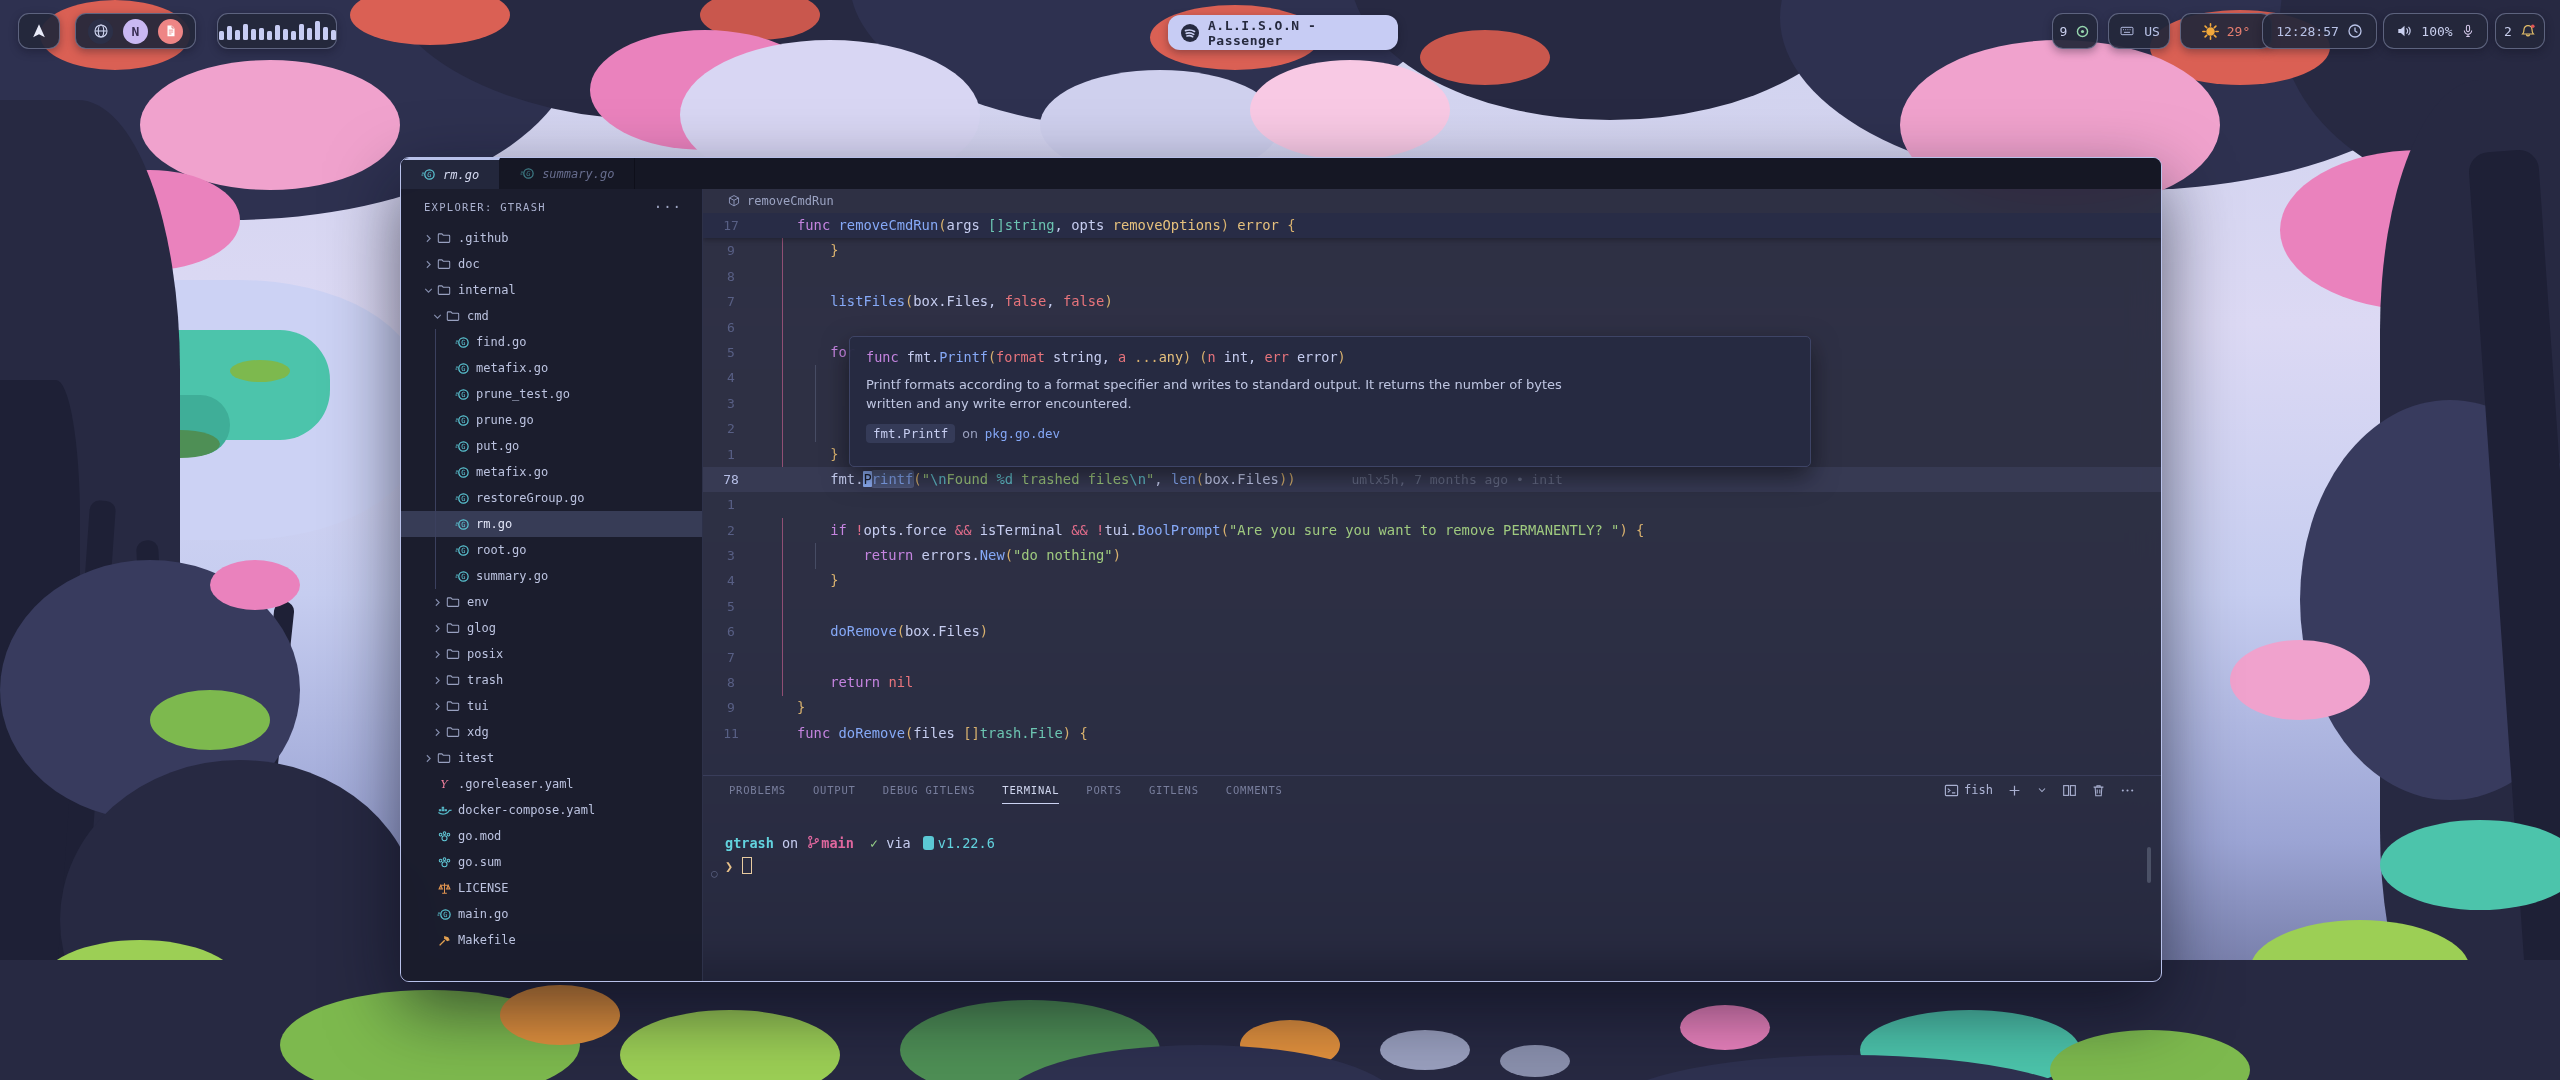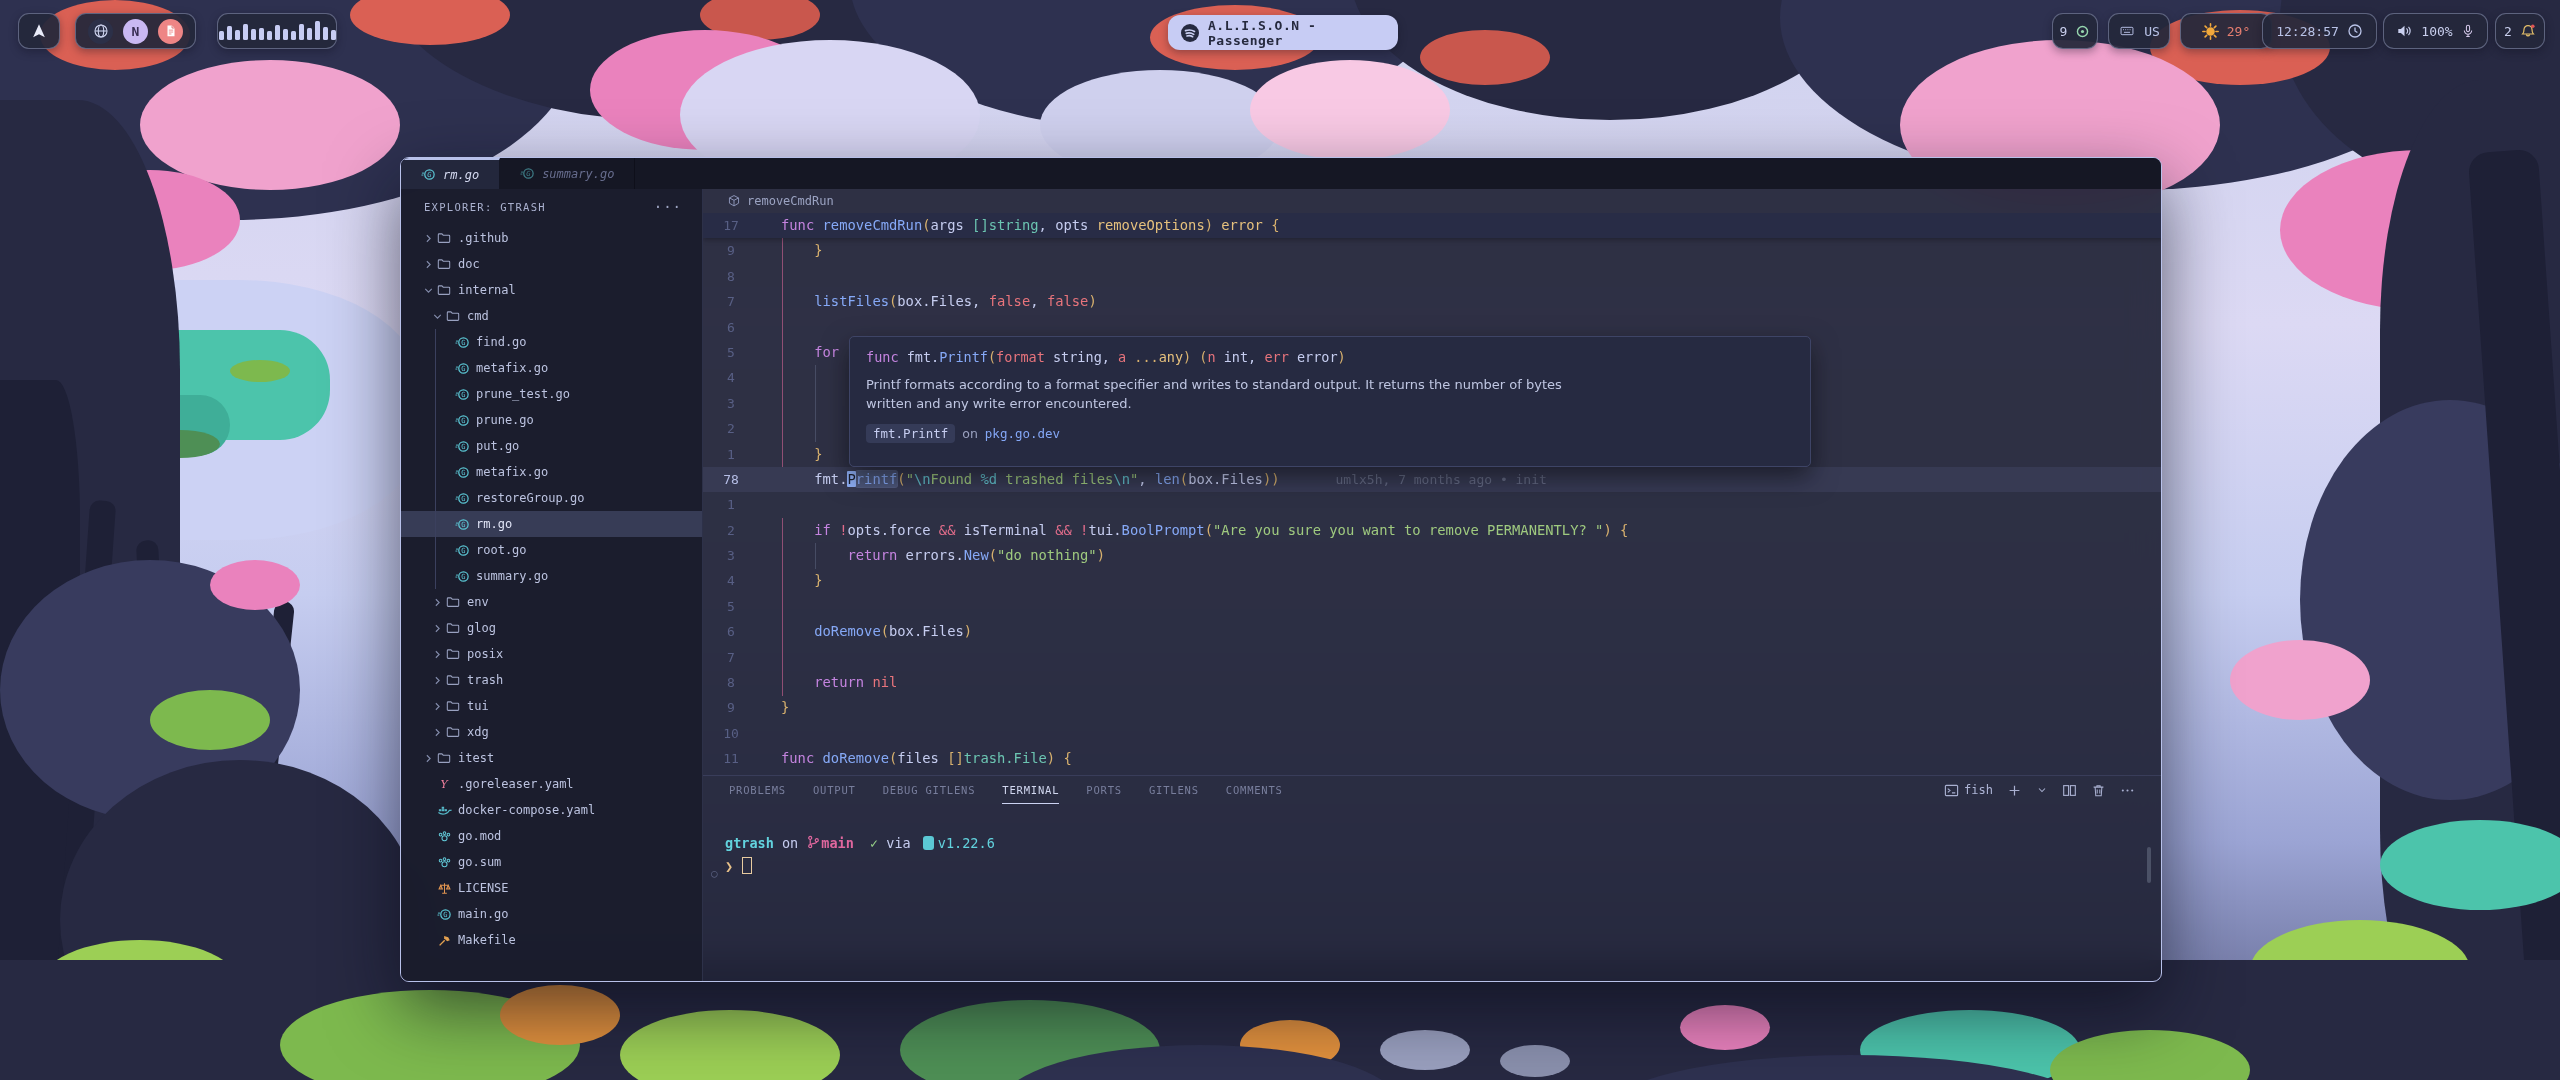--- a/index.html
+++ b/index.html
@@ -58,21 +58,21 @@
   #treeguide { position:absolute; width:1px; background:#3b405e; left:34px; }
 
   
   #editorcol { position:absolute; left:302px; top:31px; width:1460px; height:794px; }
   #breadcrumb { height:24px; display:flex; align-items:center; gap:6px; padding-left:24px;
     font-size:12px; color:#9ba3c2; }
   #code { position:absolute; left:0; top:24px; width:1460px; height:560px; overflow:hidden;
     font-size:13.8px; }
   .crow { position:relative; height:25.4px; line-height:25.4px; display:flex; white-space:pre; }
   .crow .ln { width:56px; text-align:center; color:#585f85; flex:0 0 56px; font-size:13px; }
-  .crow .lc { margin-left:22px; }
+  .crow .lc { margin-left:38px; }
   .crow.cur { background:rgba(142,160,220,0.10); }
   .crow.cur .ln { color:#b6bee6; }
   .crow.sticky { background:rgba(41,45,70,0.98); box-shadow:0 2px 5px rgba(0,0,0,0.3); z-index:6; }
   .tk-k { color:#c584e0; } .tk-f { color:#86a9f7; } .tk-ty { color:#e6c17d; }
   .tk-te { color:#6cc5b2; } .tk-s { color:#9fca7f; } .tk-e { color:#62c2cf; }
   .tk-o { color:#e06c8a; } .tk-c { color:#e8747c; } .tk-v { color:#c6cdf0; }
   .tk-y { color:#d8b16e; }
   .tk-cu { background:#8fb0f8; color:#1c2030; border-radius:1px; }
   .tk-hl { background:rgba(130,152,212,0.30); box-shadow:0 0 0 1px rgba(150,170,230,0.30);
     border-radius:2px; color:#86a9f7; }
@@ -725,21 +725,20 @@
             <div class="crow cur"><span class="ln">78</span><span class="lc"><span class="tk-v">    fmt.</span><span class="tk-cu">P</span><span class="tk-hl">rintf</span><span class="tk-y">(</span><span class="tk-s">"</span><span class="tk-e">\n</span><span class="tk-s">Found </span><span class="tk-e">%d</span><span class="tk-s"> trashed files</span><span class="tk-e">\n</span><span class="tk-s">"</span><span class="tk-v">, </span><span class="tk-f">len</span><span class="tk-y">(</span><span class="tk-v">box.Files</span><span class="tk-y">))</span></span><span class="blame">umlx5h, 7 months ago • init</span></div>
             <div class="crow"><span class="ln">1</span><span class="lc"></span></div>
             <div class="crow"><span class="ln">2</span><span class="lc"><span class="tk-v">    </span><span class="tk-k">if </span><span class="tk-o">!</span><span class="tk-v">opts.force </span><span class="tk-o">&amp;&amp; </span><span class="tk-v">isTerminal </span><span class="tk-o">&amp;&amp; !</span><span class="tk-v">tui.</span><span class="tk-f">BoolPrompt</span><span class="tk-y">(</span><span class="tk-s">"Are you sure you want to remove PERMANENTLY? "</span><span class="tk-y">) {</span></span></div>
             <div class="crow"><span class="ln">3</span><span class="lc"><span class="tk-v">        </span><span class="tk-k">return </span><span class="tk-v">errors.</span><span class="tk-f">New</span><span class="tk-y">(</span><span class="tk-s">"do nothing"</span><span class="tk-y">)</span></span></div>
             <div class="crow"><span class="ln">4</span><span class="lc"><span class="tk-v">    </span><span class="tk-y">}</span></span></div>
             <div class="crow"><span class="ln">5</span><span class="lc"></span></div>
             <div class="crow"><span class="ln">6</span><span class="lc"><span class="tk-v">    </span><span class="tk-f">doRemove</span><span class="tk-y">(</span><span class="tk-v">box.Files</span><span class="tk-y">)</span></span></div>
             <div class="crow"><span class="ln">7</span><span class="lc"></span></div>
             <div class="crow"><span class="ln">8</span><span class="lc"><span class="tk-v">    </span><span class="tk-k">return </span><span class="tk-c">nil</span></span></div>
             <div class="crow"><span class="ln">9</span><span class="lc"><span class="tk-y">}</span></span></div>
-            <div class="crow"><span class="ln">10</span><span class="lc"></span></div>
             <div class="crow"><span class="ln">11</span><span class="lc"><span class="tk-k">func </span><span class="tk-f">doRemove</span><span class="tk-y">(</span><span class="tk-v">files </span><span class="tk-y">[]</span><span class="tk-te">trash.File</span><span class="tk-y">) {</span></span></div>
           </div>
 
         <div id="hover">
           <div class="sig" id="hover-sig"><span class="tk-k">func </span><span class="tk-v">fmt.</span><span class="tk-f">Printf</span><span class="tk-y">(</span><span class="tk-c">format</span><span class="tk-v"> string, </span><span class="tk-c">a </span><span class="tk-y">...</span><span class="tk-ty">any</span><span class="tk-y">) (</span><span class="tk-c">n</span><span class="tk-v"> int, </span><span class="tk-c">err</span><span class="tk-v"> error</span><span class="tk-y">)</span></div>
           <div class="doc">
             <span>Printf formats according to a format specifier and writes to standard output. It returns the number of bytes</span><br>
             <span>written and any write error encountered.</span>
           </div>
           <div class="linkrow">

